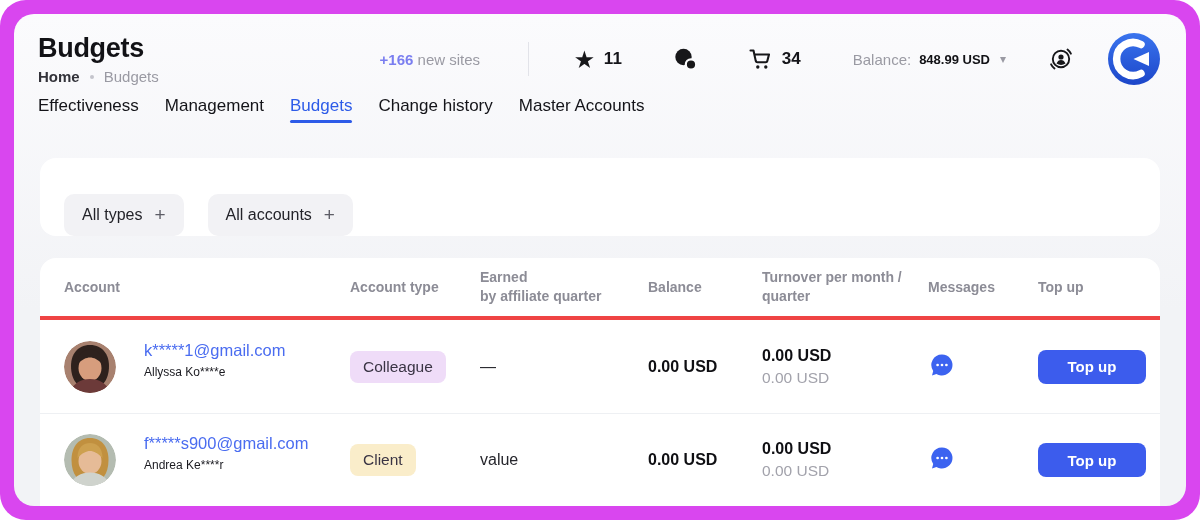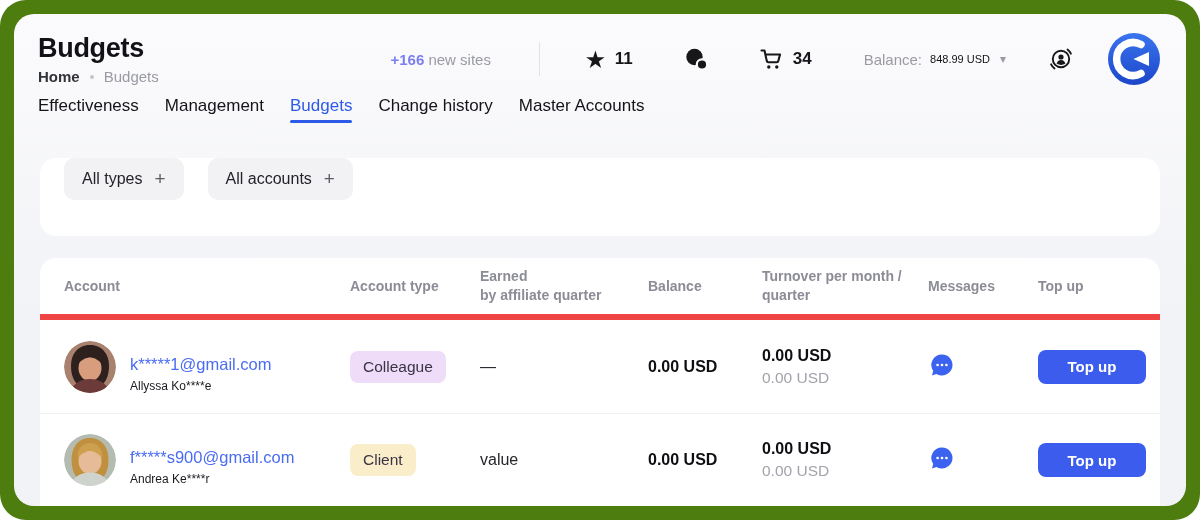--- a/index.html
+++ b/index.html
@@ -1,17 +1,17 @@
 <!DOCTYPE html>
 <html><head>
 <meta charset="utf-8">
 <style>
   * { margin:0; padding:0; box-sizing:border-box; }
   html,body { width:1200px; height:520px; background:#ffffff; font-family:"Liberation Sans", sans-serif; }
-  .outer { position:absolute; inset:0; width:1200px; height:520px; background:#4d7c0f; border-radius:26px; }
+  .outer { position:absolute; inset:0; width:1200px; height:520px; background:#d946ef; border-radius:26px; }
   .panel { position:absolute; left:14px; top:14px; right:14px; bottom:14px;
            background:linear-gradient(180deg,#fbfbfd 0%, #f2f3f6 60%); border-radius:20px; overflow:hidden; }
 
   
   .topbar { display:flex; align-items:center; padding:18px 26px 0 24px; height:72px; }
   .title-block { width:362px; }
   .page-title { font-size:27px; font-weight:700; color:#121216; letter-spacing:-0.3px; }
   .breadcrumb { display:flex; align-items:center; gap:10px; margin-top:4px; font-size:15px; }
   .crumb-home { color:#33333a; font-weight:600; }
   .crumb-dot { width:4px; height:4px; border-radius:50%; background:#c4c4cc; }
@@ -19,45 +19,45 @@
   .new-sites { font-size:15px; color:#9a9aa3; white-space:nowrap; }
   .new-sites b { color:#7a7ef0; font-weight:600; }
   .vdivider { width:1px; height:34px; background:#e2e3e9; margin-left:48px; }
   .stat { display:flex; align-items:center; gap:10px; font-size:17px; font-weight:700; color:#15151a; }
   .stat-star { margin-left:46px; }
   .stat-chat { margin-left:50px; }
   .stat-cart { margin-left:50px; }
   .star-glyph { font-size:21px; line-height:1; color:#17171a; }
   .balance { display:flex; align-items:center; gap:8px; margin-left:52px; white-space:nowrap; cursor:pointer; }
   .balance-label { font-size:15px; color:#9a9aa3; }
-  .balance-value { font-size:11px; font-weight:400; color:#121216; }
+  .balance-value { font-size:13px; font-weight:700; color:#121216; }
   .chev { font-size:12px; color:#9a9aa3; margin-left:2px; }
   .notif { margin-left:40px; display:flex; align-items:center; }
   .logo { margin-left:32px; width:52px; height:52px; flex:none; }
 
   
   .tabs { display:flex; gap:26px; padding:10px 0 0 24px; }
   .tab { font-size:17px; font-weight:400; color:#141419; padding-bottom:12px; position:relative; cursor:pointer; }
   .tab.active { color:#2d5be8; }
   .tab.active::after { content:""; position:absolute; left:0; right:0; bottom:5px; height:3px; border-radius:2px; background:#2d5be8; }
 
   
   .card-filters { margin:30px 26px 0 26px; height:78px; background:#fff; border-radius:16px;
-                  display:flex; align-items:flex-start; gap:24px; padding-left:24px; }
+                  display:flex; align-items:flex-end; gap:24px; padding-left:24px; }
   .chip { background:#f2f2f5; border-radius:10px; height:42px; display:flex; align-items:center;
           gap:12px; padding:0 18px; font-size:16px; color:#232329; cursor:pointer; }
   .chip .plus { color:#5d5d66; font-size:19px; font-weight:400; }
 
   
   .card-table { margin:22px 26px 0 26px; background:#fff; border-radius:16px 16px 0 0; }
   .tgrid { display:grid; grid-template-columns:286px 130px 168px 114px 166px 110px 1fr; padding-left:24px; align-items:center; }
-  .thead { height:62px; border-bottom:6px solid #ef4444; color:#8c8c96; font-size:14px; font-weight:600; line-height:1.35; }
+  .thead { height:62px; border-bottom:4px solid #ef4444; color:#8c8c96; font-size:14px; font-weight:600; line-height:1.35; }
   .trow { height:93px; }
   .trow + .trow { border-top:1px solid #eef0f3; }
-  .acct { display:flex; align-items:flex-end; gap:14px; }
+  .acct { display:flex; align-items:flex-start; gap:28px; }
   .avatar { width:52px; height:52px; flex:none; border-radius:50%; }
   .email { color:#4a6cf0; font-size:16.5px; margin-bottom:5px; cursor:pointer; }
   .uname { color:#1a1a20; font-size:12px; }
   .badge { display:inline-block; padding:7px 13px; border-radius:8px; font-size:15.5px; color:#3a3444; }
   .earned { font-size:16px; color:#26262c; }
   .money { font-size:16px; font-weight:700; color:#0f0f13; }
   .turn-q { font-size:15.5px; color:#a2a2ab; margin-top:4px; }
   .msg-btn { width:28px; height:28px; cursor:pointer; background:none; border:none; padding:0; }
   .topup-btn { width:108px; height:34px; background:#3c5ced; border:none; border-radius:8px;
                color:#fff; font-size:15px; font-weight:600; font-family:"Liberation Sans", sans-serif; cursor:pointer; }

